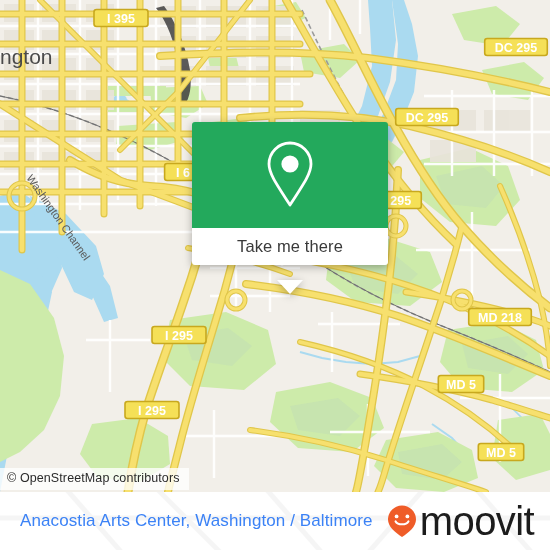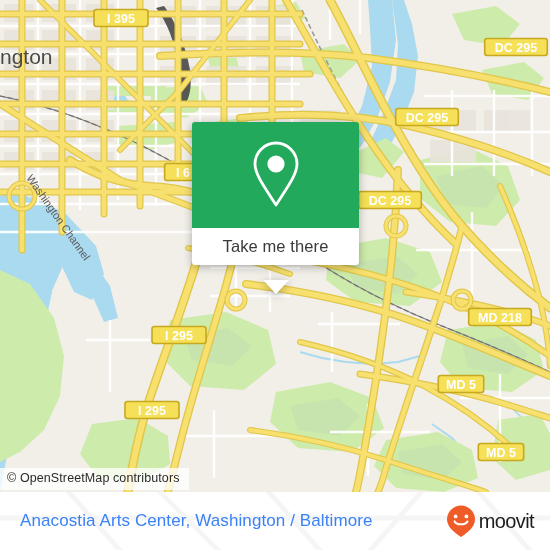--- a/index.html
+++ b/index.html
@@ -19,21 +19,21 @@
   #attribution{
     position:absolute;left:0;top:468px;
     background:rgba(255,255,255,.78);
     padding:3px 9px 4px 7px;
     font-size:12.5px;color:#2b2b2b;letter-spacing:.1px;
     line-height:15px;white-space:nowrap;
   }
 
   
   #card{
-    position:absolute;left:192px;top:122px;width:167px;
+    position:absolute;left:192px;top:122px;width:196px;
     filter:drop-shadow(0 2px 4px rgba(0,0,0,.30));
   }
   #card-top{
     height:106px;border-radius:3px 3px 0 0;
     display:flex;align-items:center;justify-content:center;
   }
   #card-bottom{
     height:37px;background:#ffffff;border-radius:0 0 3px 3px;
     display:flex;align-items:center;justify-content:center;
   }
@@ -54,21 +54,21 @@
   #footer-bg{position:absolute;left:0;top:0;opacity:.09;}
   #footer-title{
     position:absolute;left:20px;top:50%;transform:translateY(-50%);
     font-size:17px;color:#3b82f6;letter-spacing:.1px;white-space:nowrap;
   }
   #brand{
     position:absolute;right:16px;top:50%;transform:translateY(-50%);
     display:flex;align-items:center;gap:2px;
   }
   #brand-text{
-    font-size:20px;color:#1c1c1c;letter-spacing:-.6px;
+    font-size:40px;color:#1c1c1c;letter-spacing:-.6px;
     font-weight:400;line-height:30px;
   }
 </style>
 </head>
 <body>
 
 <div id="app">
 
   <div id="map">
     <svg width="550" height="492" viewBox="0 0 550 492">

